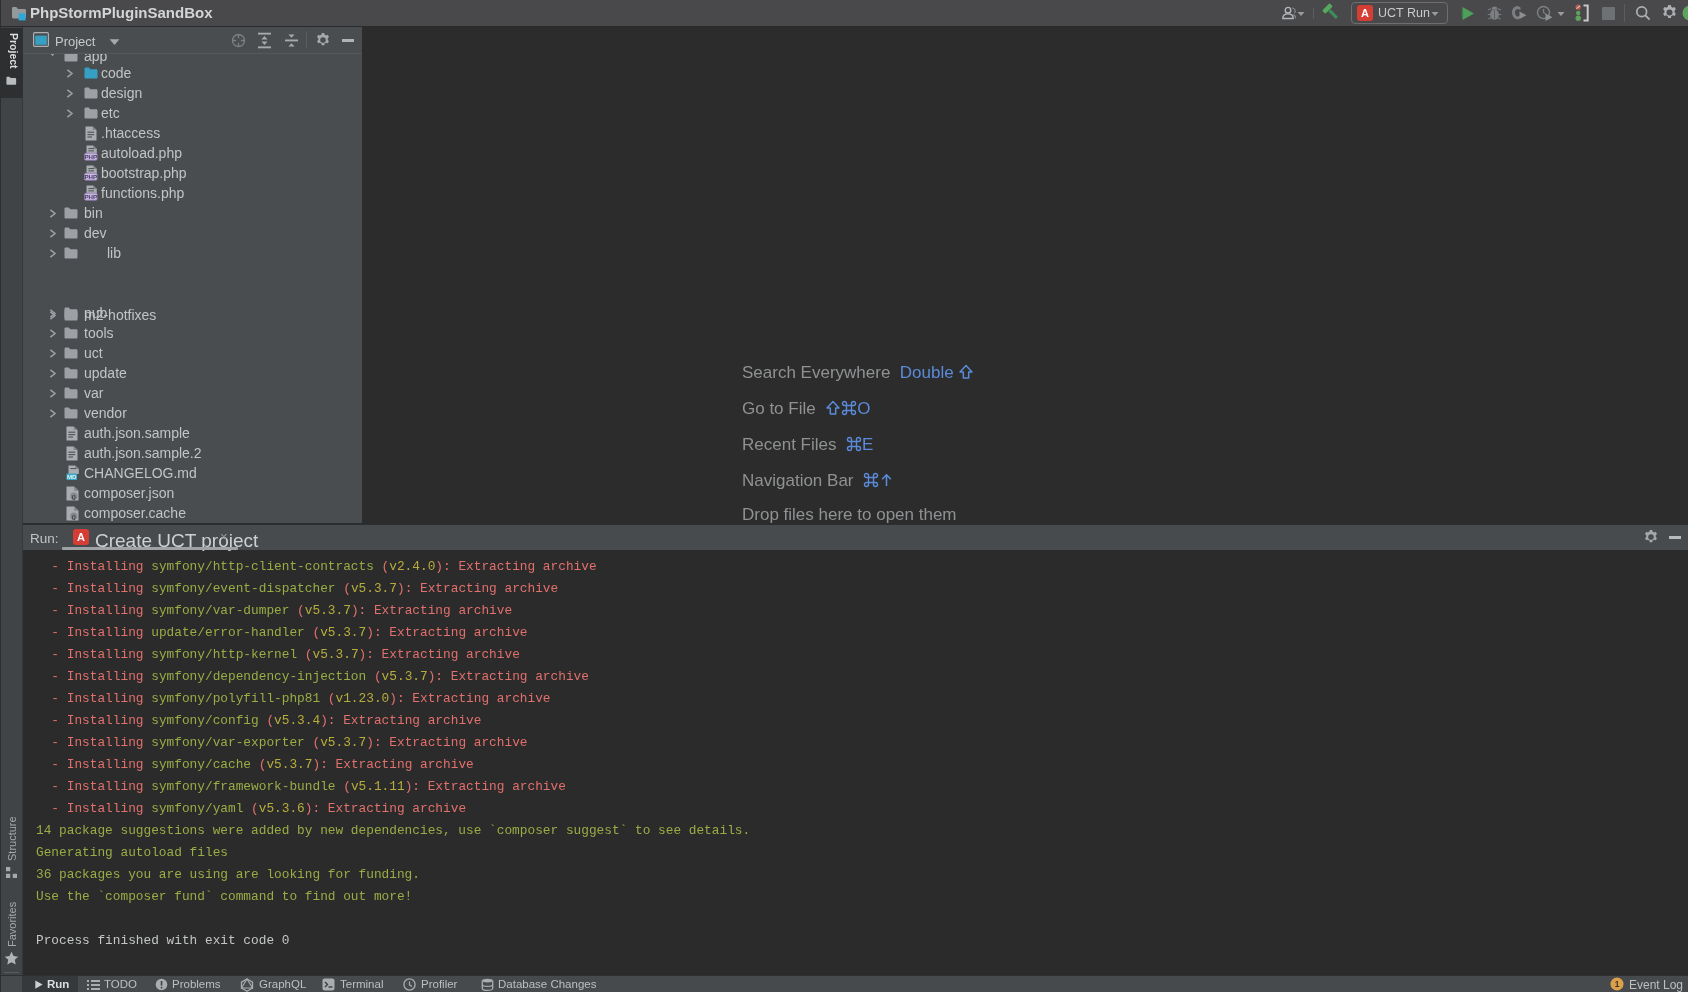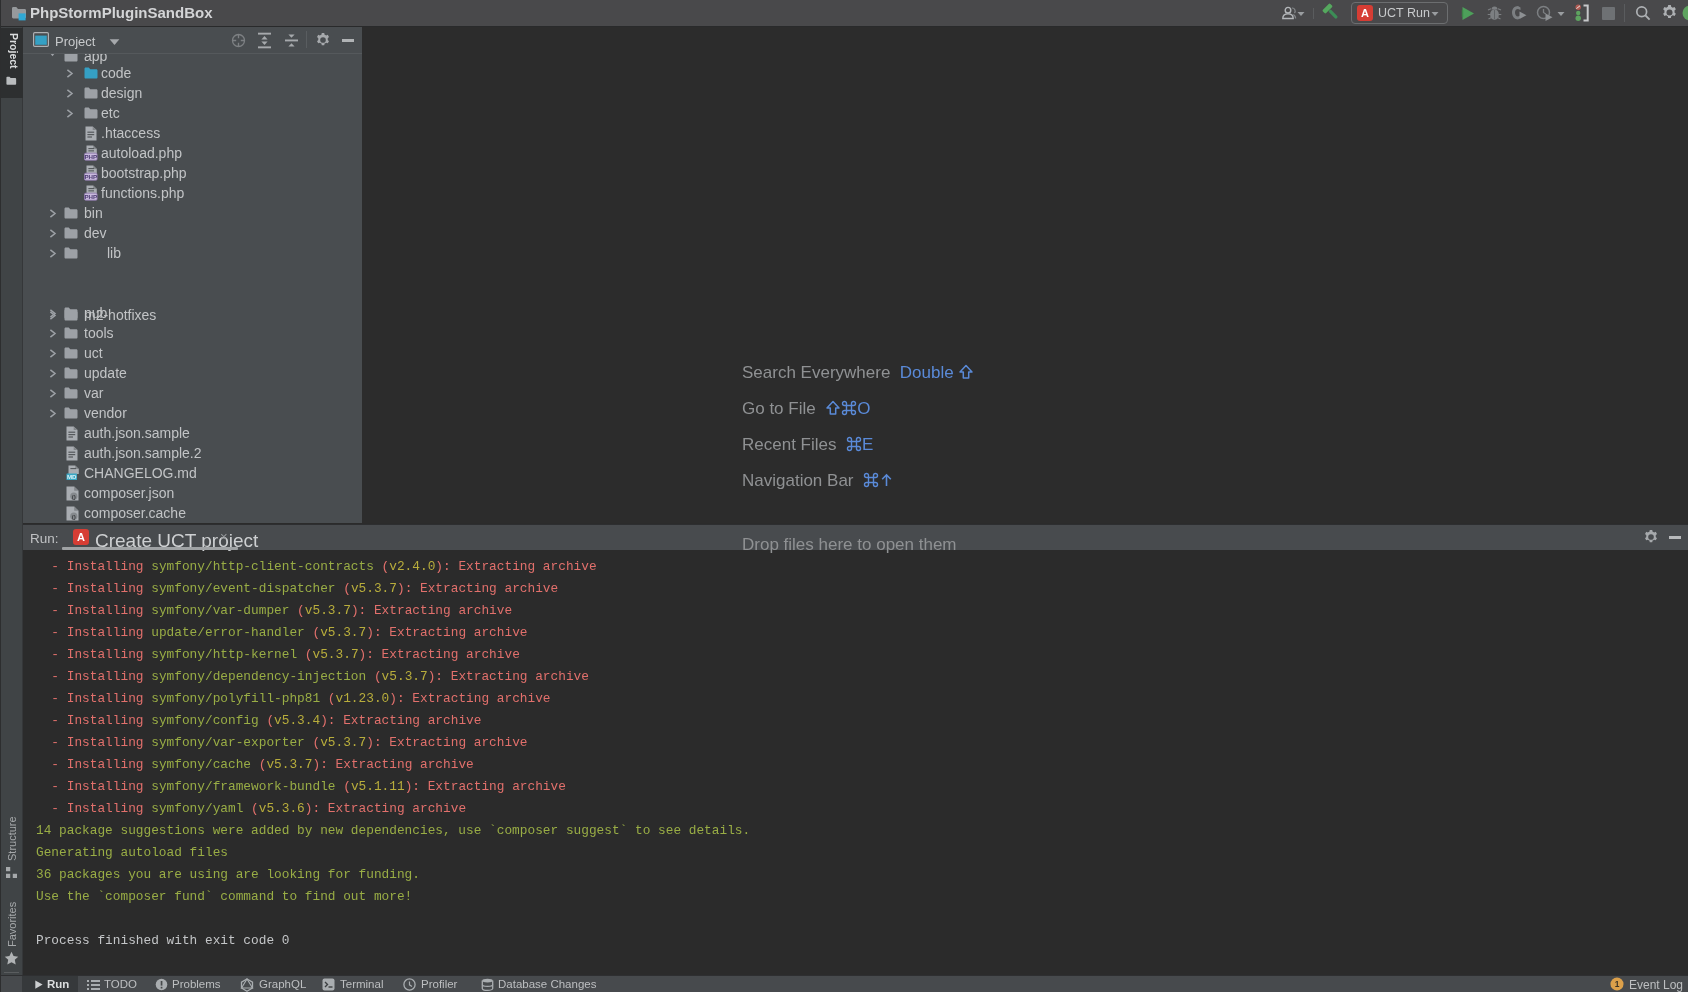--- a/index.html
+++ b/index.html
@@ -292,21 +292,21 @@
             <path d="M5.5 5.5 V3.5 a2 2 0 1 0 -2 2 h2 z M5.5 10.5 H3.5 a2 2 0 1 0 2 2 v-2 z M10.5 10.5 v2 a2 2 0 1 0 2 -2 h-2 z M10.5 5.5 h2 a2 2 0 1 0 -2 -2 v2 z M5.5 5.5 h5 v5 h-5 z" fill="none" stroke="#5a8ad8" stroke-width="1.4"></path>
           </svg>O</span></div>
 <div class="hint" style="top:435px;">Recent Files&nbsp; <span class="k"><svg style="vertical-align:-2px" width="16" height="16" viewBox="0 0 16 16">
             <path d="M5.5 5.5 V3.5 a2 2 0 1 0 -2 2 h2 z M5.5 10.5 H3.5 a2 2 0 1 0 2 2 v-2 z M10.5 10.5 v2 a2 2 0 1 0 2 -2 h-2 z M10.5 5.5 h2 a2 2 0 1 0 -2 -2 v2 z M5.5 5.5 h5 v5 h-5 z" fill="none" stroke="#5a8ad8" stroke-width="1.4"></path>
           </svg>E</span></div>
 <div class="hint" style="top:471px;">Navigation Bar&nbsp; <span class="k"><svg style="vertical-align:-2px" width="16" height="16" viewBox="0 0 16 16">
             <path d="M5.5 5.5 V3.5 a2 2 0 1 0 -2 2 h2 z M5.5 10.5 H3.5 a2 2 0 1 0 2 2 v-2 z M10.5 10.5 v2 a2 2 0 1 0 2 -2 h-2 z M10.5 5.5 h2 a2 2 0 1 0 -2 -2 v2 z M5.5 5.5 h5 v5 h-5 z" fill="none" stroke="#5a8ad8" stroke-width="1.4"></path>
           </svg><svg style="vertical-align:-2px" width="15" height="16" viewBox="0 0 15 16">
             <path d="M7.5 14 V3 M3.2 7.3 L7.5 2.8 L11.8 7.3" fill="none" stroke="#5a8ad8" stroke-width="1.6"></path>
           </svg></span></div>
-<div class="hint" style="top:535px;">Drop files here to open them</div>
+<div class="hint" style="top:505px;">Drop files here to open them</div>
 </div>
 
   <div class="abs" id="run-label">Run:</div>
   <div class="abs" id="tab-text">Create UCT project</div>
   <div class="abs" id="tab-underline"></div>
 
   <div id="console-lines" style="position:absolute;left:23px;top:550px;width:1665px;height:425px;overflow:hidden;">
       <div class="cl" style="top:-14px;"><span class="r">  - Installing </span><span class="g">symfony/deprecation-contracts</span><span class="r"> (</span><span class="y">v2.2.0</span><span class="r">): Extracting archive</span></div>
       <div class="cl" style="top:9px;"><span class="r">  - Installing </span><span class="g">symfony/http-client-contracts</span><span class="r"> (</span><span class="y">v2.4.0</span><span class="r">): Extracting archive</span></div>
       <div class="cl" style="top:31px;"><span class="r">  - Installing </span><span class="g">symfony/event-dispatcher</span><span class="r"> (</span><span class="y">v5.3.7</span><span class="r">): Extracting archive</span></div>

